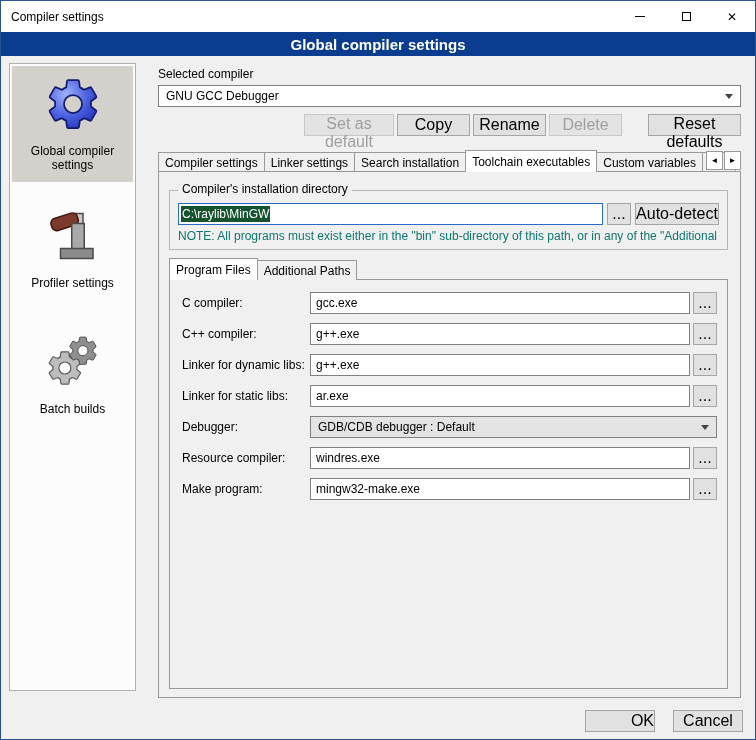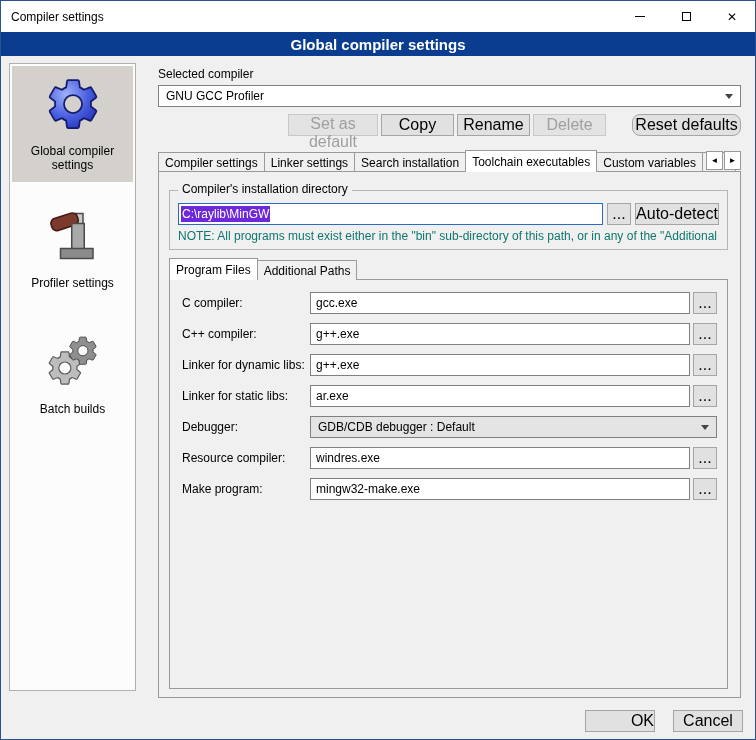--- a/index.html
+++ b/index.html
@@ -46,21 +46,21 @@
   .compiler-combo { position:absolute; left:12px; top:29px; width:583px; height:22px; }
 
   .btn-row { position:absolute; top:58px; left:12px; right:8px; height:22px;
              display:flex; justify-content:flex-end; }
   button.std { height:22px; background:#e1e1e1; border:1px solid #a5a5a5; font-size:16px;
                font-family:inherit; cursor:default; }
   button.std:disabled { color:#9f9f9f; background:#e3e3e3; border-color:#c8c8c8; }
   .b-setdef { width:90px; }
   .b-copy,.b-rename,.b-delete { width:73px; margin-left:3px; }
   .b-copy { }
-  .b-reset { width:109px; margin-left:26px;border-radius:8px; }
+  .b-reset { width:93px; margin-left:26px; }
 
   
   .tab-strip { position:absolute; top:94px; left:12px; right:8px; height:22px;
                display:flex; align-items:flex-end; overflow:hidden; }
   .tab { height:20px; padding:0 6px; display:flex; align-items:center; white-space:nowrap;
          background:#f0f0f0; border:1px solid #999; border-bottom:none; margin-left:-1px;
          cursor:pointer; }
   .tab:first-child { margin-left:0; }
   .tab.active { background:#fff; height:22px; position:relative; z-index:3; }
   .tab-scroll { position:absolute; right:0; top:1px; display:flex; z-index:4; }
@@ -70,21 +70,21 @@
   .tab-panel { position:absolute; top:115px; left:12px; right:8px; bottom:3px;
                background:#f0f0f0; border:1px solid #999; z-index:2; }
 
   
   .groupbox { position:absolute; top:18px; left:10px; right:12px; height:60px;
               border:1px solid #b5b5b5; }
   .groupbox .legend { position:absolute; top:-9px; left:8px; background:#f0f0f0; padding:0 4px; }
   .dir-row { position:absolute; top:12px; left:8px; right:8px; height:22px; display:flex; }
   .dir-input { flex:1; height:22px; background:#fff; border:1px solid #2a6bc5;
                display:flex; align-items:center; padding:0 2px; overflow:hidden; }
-  .dir-input .sel-text { background:#6d28d9; color:#fff; padding:1px 1px; white-space:nowrap; }
+  .dir-input .sel-text { background:#14532d; color:#fff; padding:1px 1px; white-space:nowrap; }
   .b-browse { width:24px; margin-left:4px; }
   .b-autodetect { width:84px; margin-left:4px; }
   .note { position:absolute; top:38px; left:8px; right:0; color:#0f766e;
           white-space:nowrap; overflow:hidden; }
 
   
   .subtab-strip { position:absolute; top:86px; left:10px; display:flex; align-items:flex-end;
                   height:22px; z-index:3; }
   .subpanel { position:absolute; top:107px; left:10px; right:12px; bottom:8px;
               border:1px solid #999; background:#f0f0f0; z-index:2; }
@@ -171,21 +171,21 @@
       </span>
       <span>Batch builds</span>
     </div>
   </div>
 
   <div class="main">
 
     <div class="sel-label">Selected compiler</div>
 
     <div class="combo compiler-combo">
-      <span class="combo-text">GNU GCC Profiler</span>
+      <span class="combo-text">GNU GCC Debugger</span>
       <span class="chev"></span>
     </div>
 
     <div class="btn-row">
       <button class="std b-setdef" disabled="">Set as default</button>
       <button class="std b-copy">Copy</button>
       <button class="std b-rename">Rename</button>
       <button class="std b-delete" disabled="">Delete</button>
       <button class="std b-reset">Reset defaults</button>
     </div>

